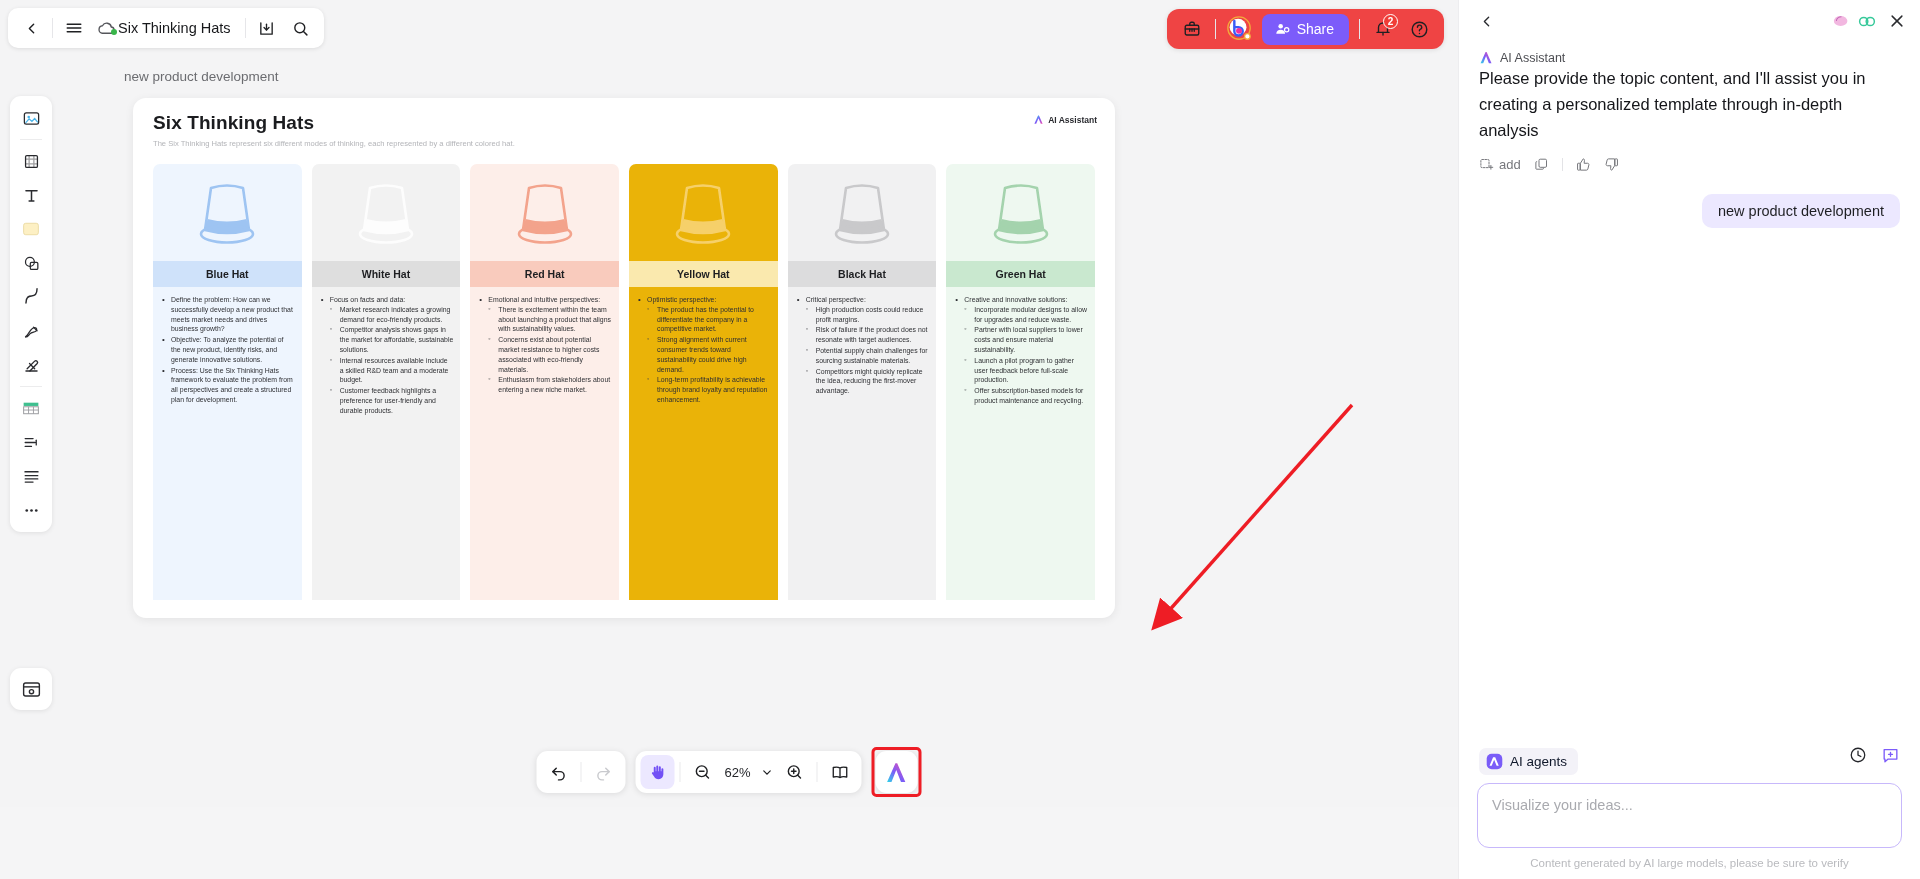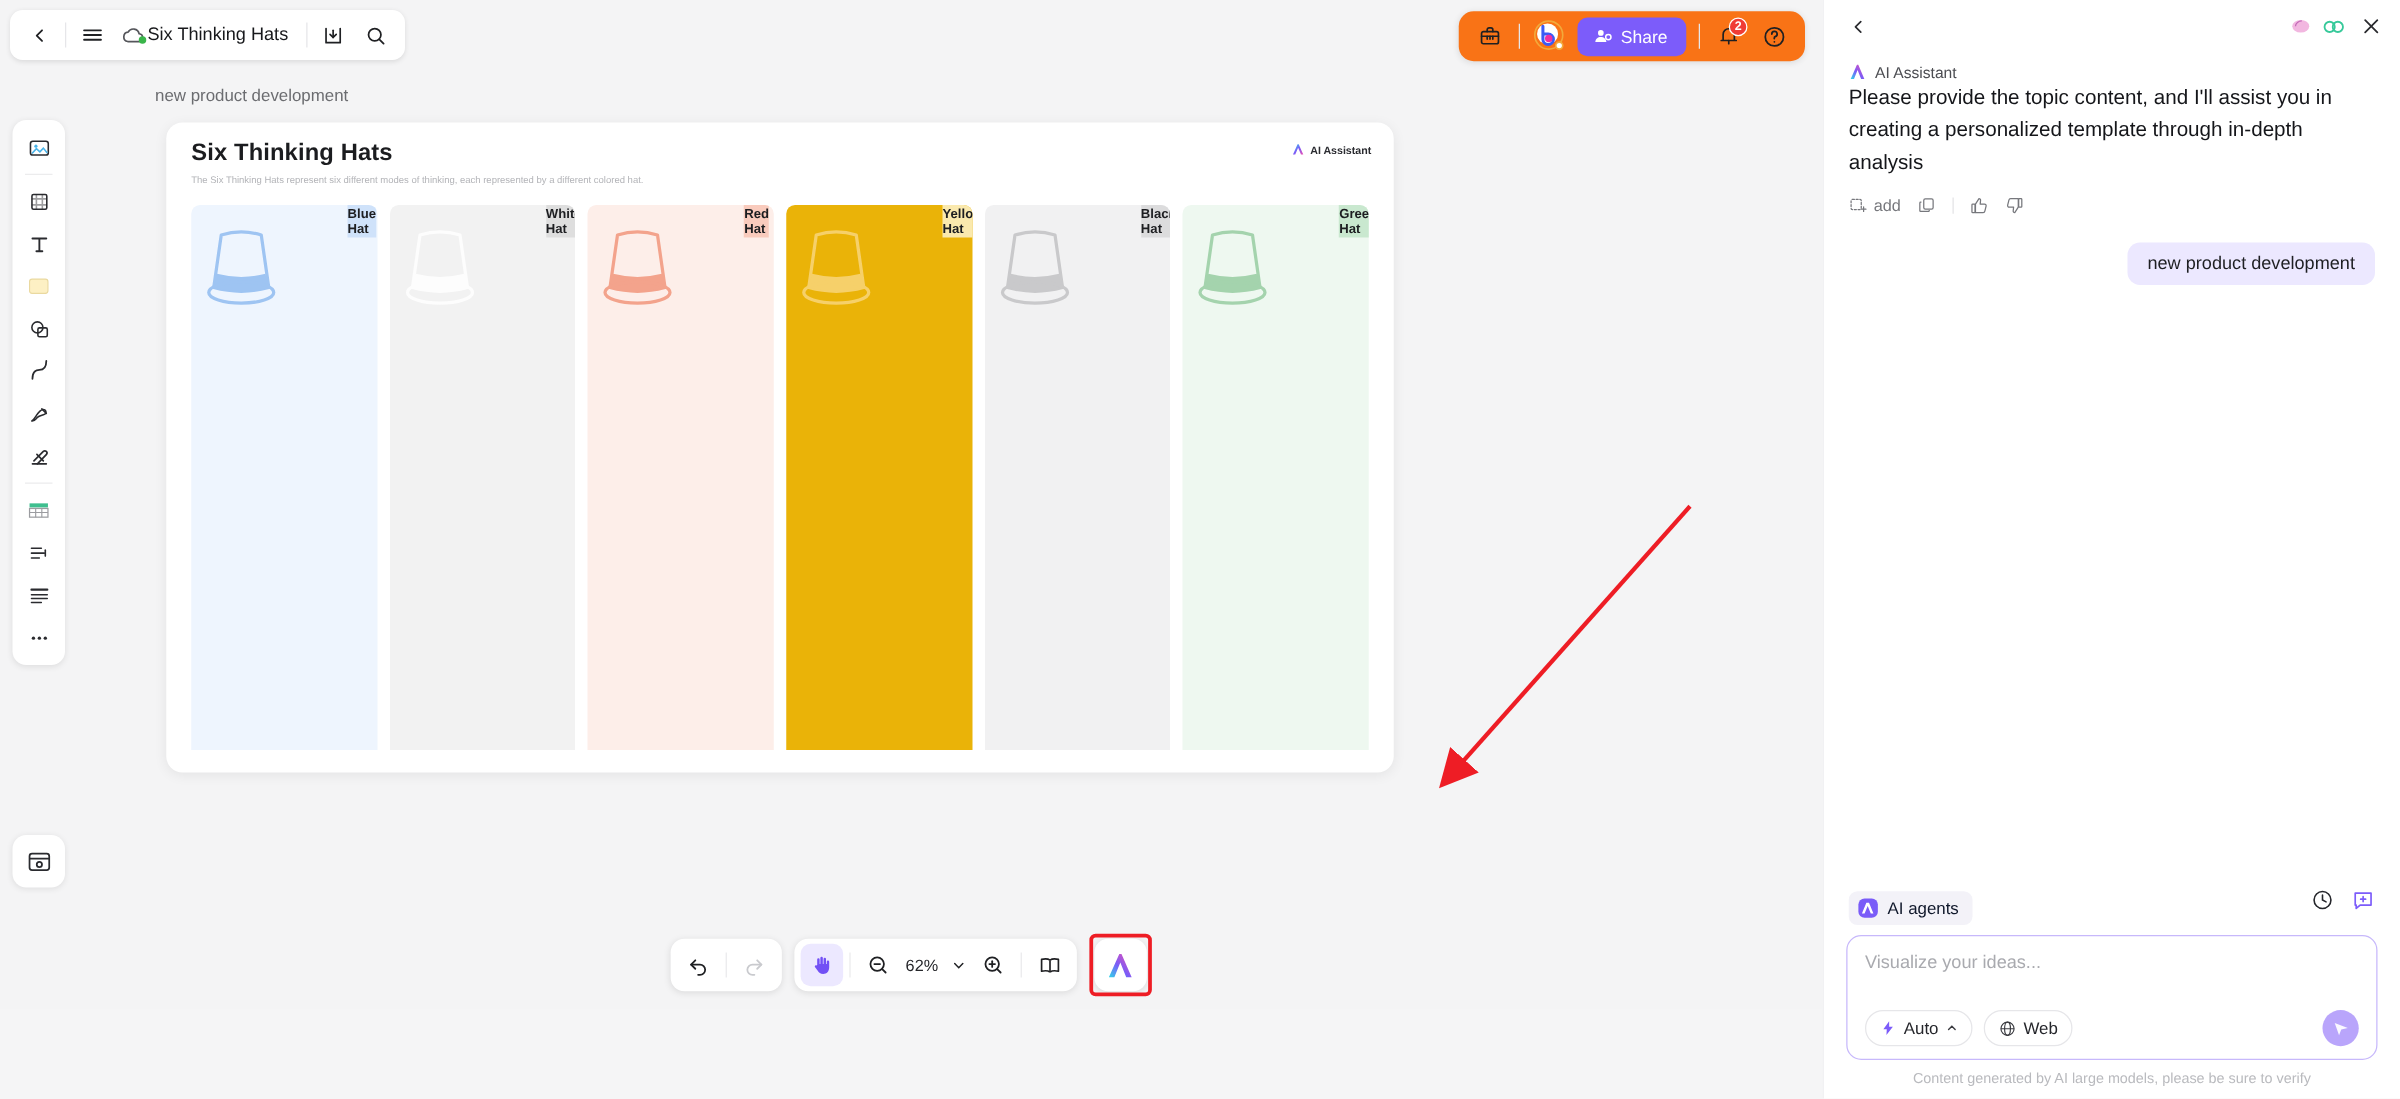--- a/index.html
+++ b/index.html
@@ -22,21 +22,21 @@
   }
   .tl-btn { width: 34px; height: 34px; display: flex; align-items: center; justify-content: center;
     border-radius: 7px; cursor: pointer; color: #1f2023; }
   .tl-sep { width: 1px; height: 20px; background: #e6e6e9; margin: 0 4px; }
   .doc-title { font-size: 14.5px; color: #17181b; padding: 0 10px 0 2px; white-space: nowrap; }
   .cloud-ico { display: flex; align-items: center; margin-left: 6px; position: relative; }
 
   
   .tr-bar {
     position: absolute; right: 14px; top: 9px; height: 40px;
-    background: #f97316; border-radius: 12px; display: flex; align-items: center;
+    background: #ef4444; border-radius: 12px; display: flex; align-items: center;
     box-shadow: 0 1px 5px rgba(0,0,0,.10); padding: 0 8px; gap: 2px;
   }
   .tr-btn { width: 34px; height: 34px; display: flex; align-items: center; justify-content: center;
     border-radius: 8px; cursor: pointer; color: #1f2023; position: relative; }
   .share-btn {
     display: flex; align-items: center; gap: 7px; background: #7c5cfa; color: #fff;
     height: 31px; padding: 0 15px 0 12px; border-radius: 8px; font-size: 14px; cursor: pointer;
     margin: 0 4px; font-weight: 500;
   }
   .badge {
@@ -74,21 +74,21 @@
     padding: 14px 20px 0 20px; overflow: hidden;
   }
   .board-title { font-size: 19px; font-weight: 600; color: #1b1c1f; letter-spacing: .1px; }
   .board-sub { font-size: 7.6px; color: #b3b4b8; margin-top: 5px; }
   .board-ai-tag {
     position: absolute; right: 18px; top: 16px; display: flex; align-items: center; gap: 4px;
     font-size: 8.5px; font-weight: 600; color: #2a2b30;
   }
 
   .cols { display: flex; gap: 10px; margin-top: 16px; }
-  .col { flex: 1; border-radius: 7px 7px 0 0; overflow: hidden; display: flex; height: 436px; gap: 45px; }
+  .col { flex: 1; border-radius: 7px 7px 0 0; overflow: hidden; display: flex; flex-direction: column; height: 436px; }
   .col-hat { height: 97px; display: flex; align-items: center; justify-content: center; }
   .col-name { height: 26px; display: flex; align-items: center; justify-content: center;
     font-size: 10.5px; font-weight: 700; color: #1d1e21; }
   .col-body { flex: 1; padding: 8px 7px 6px 7px; }
   .col-body ul { list-style: none; }
   .col-body > ul > li { position: relative; padding-left: 11px; font-size: 6.9px; line-height: 1.42;
     color: #2e2f33; margin-bottom: 1px; }
   .col-body > ul > li::before { content: "•"; position: absolute; left: 2px; top: -1px; font-size: 8px; color: #2e2f33; }
   .col-body ul ul { margin-top: 0px; }
   .col-body ul ul > li { position: relative; padding-left: 10px; font-size: 6.9px; line-height: 1.42;
@@ -639,41 +639,17 @@
             <svg width="19" height="19" viewBox="0 0 24 24" fill="none" stroke="currentColor" stroke-width="1.7" stroke-linejoin="round">
                 <path d="M4 4.5h16v12H9l-4 3.4V16.5H4z"></path>
                 <path d="M12 8v5M9.5 10.5h5" stroke-linecap="round"></path>
               </svg>
           </div>
         </div>
       </div>
 
       <div class="composer">
         <div class="composer-input">Visualize your ideas...</div>
-        <div class="composer-bottom">
-          <div class="chip">
-            <svg width="13" height="13" viewBox="0 0 24 24" fill="#7c5cfa">
-                <path d="M13.5 2 5 13.5h5L9.5 22 19 10h-5.5z"></path>
-              </svg>
-            <span>Auto</span>
-            <svg width="9" height="9" viewBox="0 0 24 24" fill="none" stroke="#3a3b40" stroke-width="3" stroke-linecap="round">
-                <polyline points="5 15 12 8 19 15"></polyline>
-              </svg>
-          </div>
-          <div class="chip">
-            <svg width="14" height="14" viewBox="0 0 24 24" fill="none" stroke="#3a3b40" stroke-width="1.6">
-                <circle cx="12" cy="12" r="9"></circle>
-                <ellipse cx="12" cy="12" rx="4" ry="9"></ellipse>
-                <path d="M3 12h18"></path>
-              </svg>
-            <span>Web</span>
-          </div>
-          <div class="send-btn">
-            <svg width="14" height="14" viewBox="0 0 24 24" fill="#fff">
-                <path d="M3 4 21 11 12 13.2 9 21z" opacity=".92"></path>
-              </svg>
-          </div>
-        </div>
       </div>
       <div class="disclaimer">Content generated by AI large models, please be sure to verify</div>
     </div>
   </div>
 </div>
 
 </body></html>

